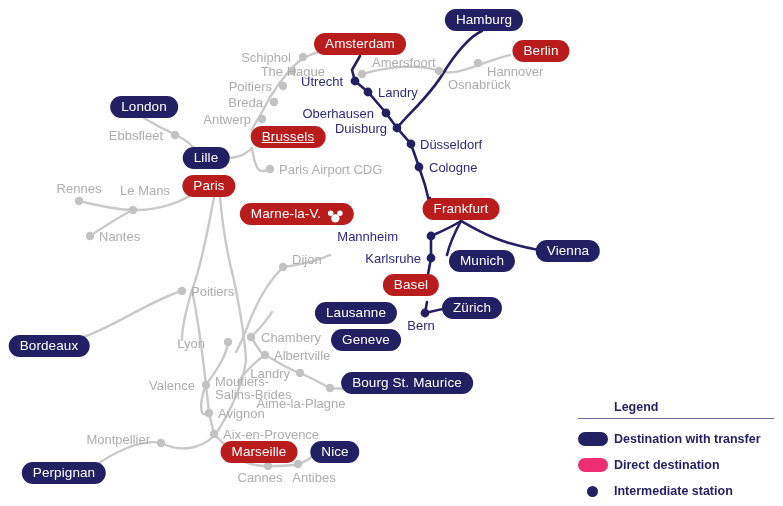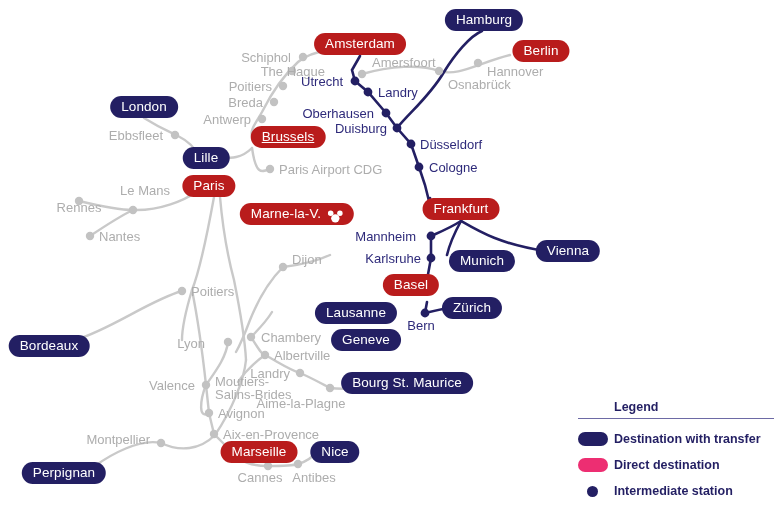--- a/index.html
+++ b/index.html
@@ -188,21 +188,21 @@
       <div class="lbl grey right" style="left: 291px; top: 57px;">Schiphol</div>
       <div class="lbl grey right" style="left: 281px; top: 71px; margin-left: 44px;">The Hague</div>
       <div class="lbl grey right" style="left: 272px; top: 86px;">Poitiers</div>
       <div class="lbl grey right" style="left: 263px; top: 102px;">Breda</div>
       <div class="lbl grey right" style="left: 251px; top: 119px;">Antwerp</div>
       <div class="lbl grey" style="left: 372px; top: 62px;">Amersfoort</div>
       <div class="lbl grey" style="left: 448px; top: 84px;">Osnabrück</div>
       <div class="lbl grey" style="left: 487px; top: 71px;">Hannover</div>
       <div class="lbl grey right" style="left: 163px; top: 135px;">Ebbsfleet</div>
       <div class="lbl grey" style="left: 279px; top: 169px;">Paris Airport CDG</div>
-      <div class="lbl grey center" style="left: 79px; top: 188px; margin-top: 19px;">Rennes</div>
+      <div class="lbl grey center" style="left: 79px; top: 188px;">Rennes</div>
       <div class="lbl grey center" style="left: 145px; top: 190px;">Le Mans</div>
       <div class="lbl grey" style="left: 99px; top: 236px;">Nantes</div>
       <div class="lbl grey" style="left: 292px; top: 259px;">Dijon</div>
       <div class="lbl grey" style="left: 191px; top: 291px;">Poitiers</div>
       <div class="lbl grey right" style="left: 205px; top: 343px;">Lyon</div>
       <div class="lbl grey" style="left: 261px; top: 337px;">Chambery</div>
       <div class="lbl grey" style="left: 274px; top: 355px;">Albertville</div>
       <div class="lbl grey right" style="left: 290px; top: 373px;">Landry</div>
       <div class="lbl grey center" style="left: 301px; top: 403px;">Aime-la-Plagne</div>
       <div class="lbl grey right" style="left: 195px; top: 385px;">Valence</div>
@@ -214,21 +214,21 @@
       <div class="lbl grey center" style="left: 260px; top: 477px;">Cannes</div>
       <div class="lbl grey center" style="left: 314px; top: 477px;">Antibes</div>
     </div>
   <div id="navy-labels">
       <div class="lbl navy right" style="left: 343px; top: 81px;">Utrecht</div>
       <div class="lbl navy" style="left: 378px; top: 92px;">Landry</div>
       <div class="lbl navy right" style="left: 374px; top: 113px;">Oberhausen</div>
       <div class="lbl navy right" style="left: 387px; top: 128px;">Duisburg</div>
       <div class="lbl navy" style="left: 420px; top: 144px;">Düsseldorf</div>
       <div class="lbl navy" style="left: 429px; top: 167px;">Cologne</div>
-      <div class="lbl navy right" style="left: 416px; top: 236px;">Mannheim</div>
+      <div class="lbl navy right" style="left: 398px; top: 236px;">Mannheim</div>
       <div class="lbl navy right" style="left: 421px; top: 258px;">Karlsruhe</div>
       <div class="lbl navy center" style="left: 421px; top: 325px;">Bern</div>
     </div>
   <div id="pills">
       <div class="pill direct" style="left: 360px; top: 44px;">
         <span>Amsterdam</span>
       </div>
       <div class="pill direct" style="left: 541px; top: 51px;">
         <span>Berlin</span>
       </div>

